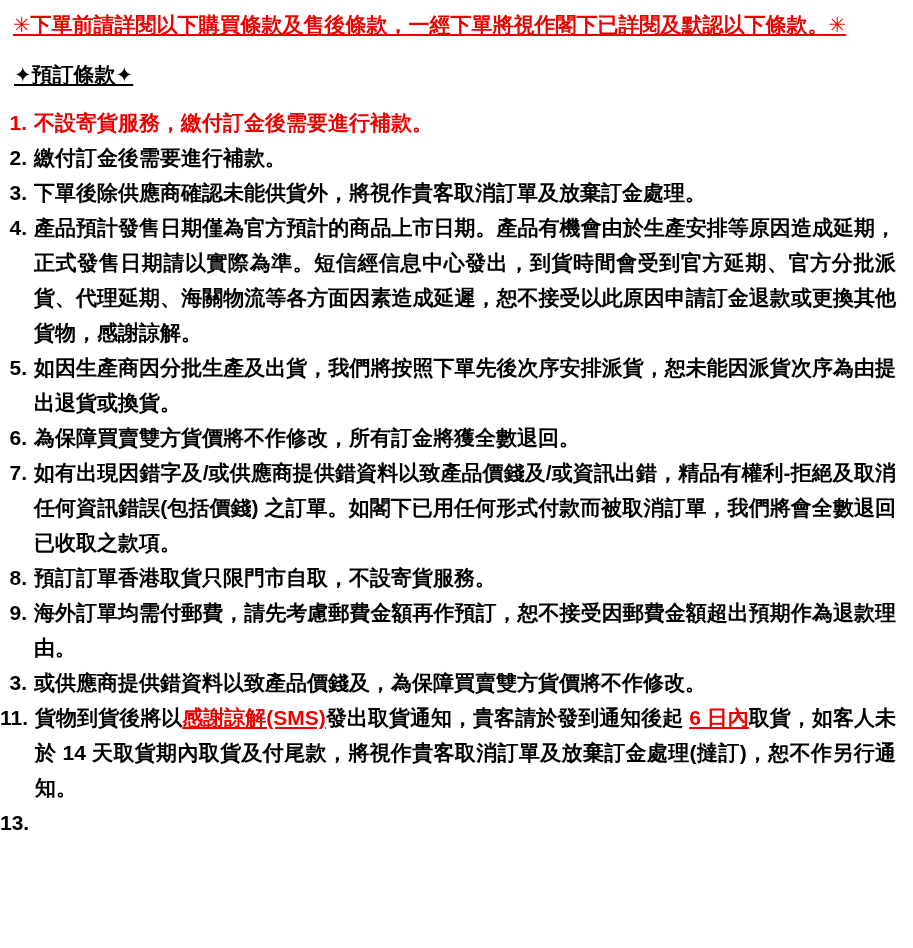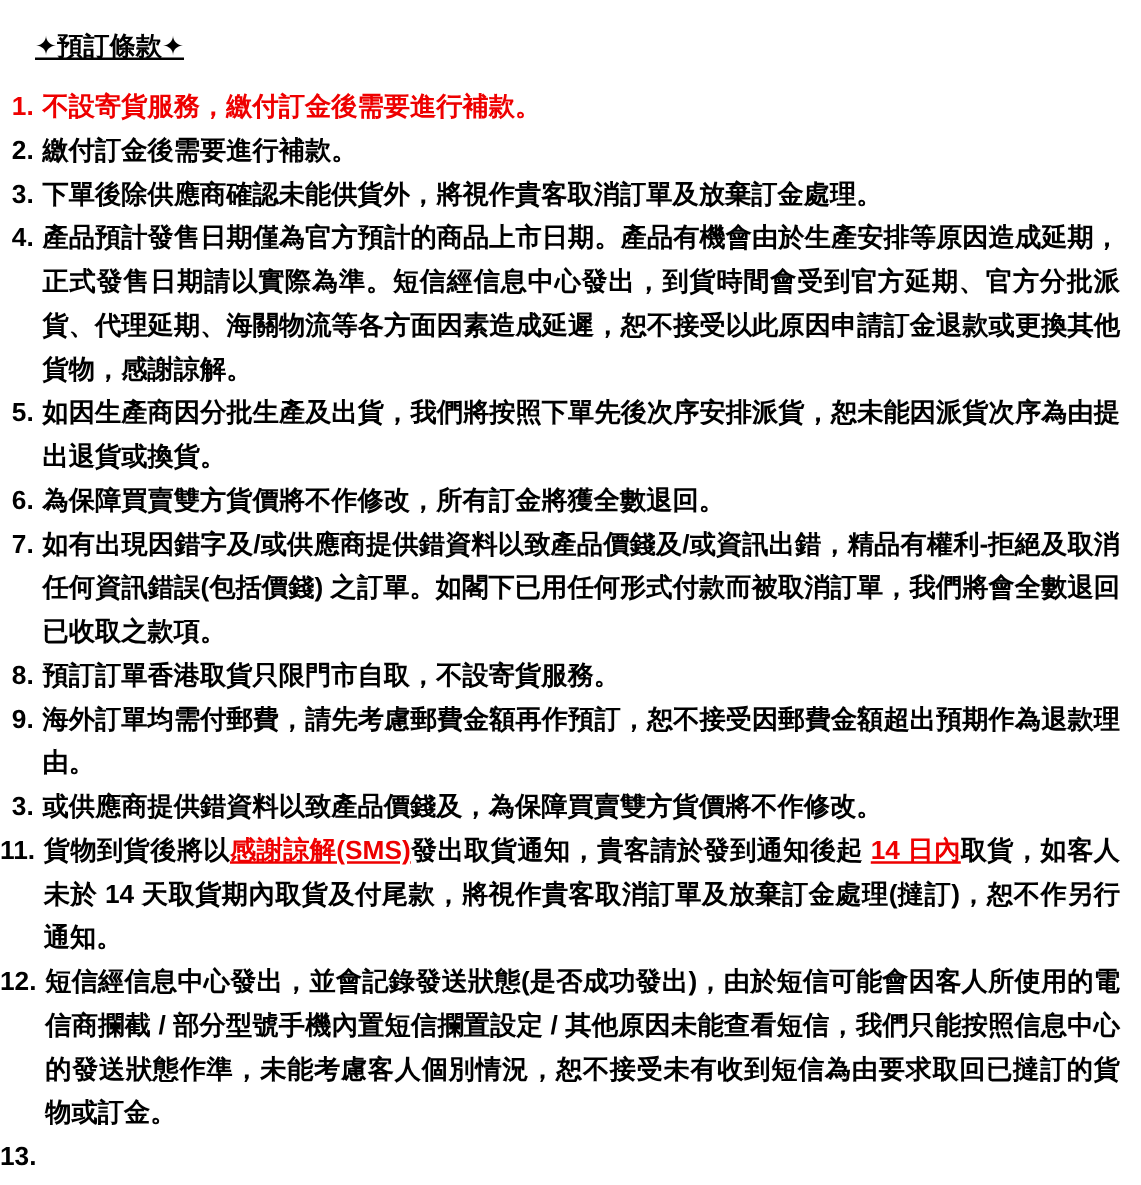--- a/index.html
+++ b/index.html
@@ -13,21 +13,21 @@
   }
   .page{padding-top:5px;}
   .notice{
     color:var(--red,#ee0000);
     text-decoration:underline;
     margin:2px 16px 0 13px;
   }
   .section-title{
     color:var(--text,#000000);
     text-decoration:underline;
-    margin:15px 16px 0 28px;
+    margin:15px 16px 0 14px;
   }
   ol.terms{
     list-style:none;
     margin:13px 0 0 0;
     padding:0 17px 0 0;
   }
   .term{display:flex;align-items:flex-start;}
   .num{
     flex:0 0 34px;
     box-sizing:border-box;
@@ -43,20 +43,21 @@
   .term.red{color:var(--red,#ee0000);}
   .hl{
     color:var(--red,#ee0000);
     text-decoration:underline;
   }
 </style>
 </head>
 <body style="background: rgb(255, 255, 255);">
 
 <div class="page">
+  <div class="notice">✳下單前請詳閱以下購買條款及售後條款，一經下單將視作閣下已詳閱及默認以下條款。✳</div>
   <div class="section-title">✦預訂條款✦</div>
   <ol class="terms">
       <li class="term red">
         <span class="num">1.</span>
         <span class="txt"><span>不設寄貨服務，繳付訂金後需要進行補款。</span></span>
       </li>
       <li class="term">
         <span class="num">2.</span>
         <span class="txt"><span>繳付訂金後需要進行補款。</span></span>
       </li>
@@ -87,24 +88,20 @@
       <li class="term">
         <span class="num">9.</span>
         <span class="txt"><span>海外訂單均需付郵費，請先考慮郵費金額再作預訂，恕不接受因郵費金額超出預期作為退款理由。</span></span>
       </li>
       <li class="term">
         <span class="num">3.</span>
         <span class="txt"><span>或供應商提供錯資料以致產品價錢及，為保障買賣雙方貨價將不作修改。</span></span>
       </li>
       <li class="term">
         <span class="num">11.</span>
-        <span class="txt"><span>貨物到貨後將以</span><span class="hl">感謝諒解(SMS)</span><span>發出取貨通知，貴客請於發到通知後起 </span><span class="hl">14 日內</span><span>取貨，如客人未於 14 天取貨期內取貨及付尾款，將視作貴客取消訂單及放棄訂金處理(撻訂)，恕不作另行通知。</span></span>
-      </li>
-      <li class="term">
-        <span class="num">12.</span>
-        <span class="txt"><span>短信經信息中心發出，並會記錄發送狀態(是否成功發出)，由於短信可能會因客人所使用的電信商攔截 / 部分型號手機內置短信攔置設定 / 其他原因未能查看短信，我們只能按照信息中心的發送狀態作準，未能考慮客人個別情況，恕不接受未有收到短信為由要求取回已撻訂的貨物或訂金。</span></span>
+        <span class="txt"><span>貨物到貨後將以</span><span class="hl">感謝諒解(SMS)</span><span>發出取貨通知，貴客請於發到通知後起 </span><span class="hl">6 日內</span><span>取貨，如客人未於 14 天取貨期內取貨及付尾款，將視作貴客取消訂單及放棄訂金處理(撻訂)，恕不作另行通知。</span></span>
       </li>
       <li class="term">
         <span class="num">13.</span>
         <span class="txt"></span>
       </li>
     </ol>
 </div>
 
 </body></html>

